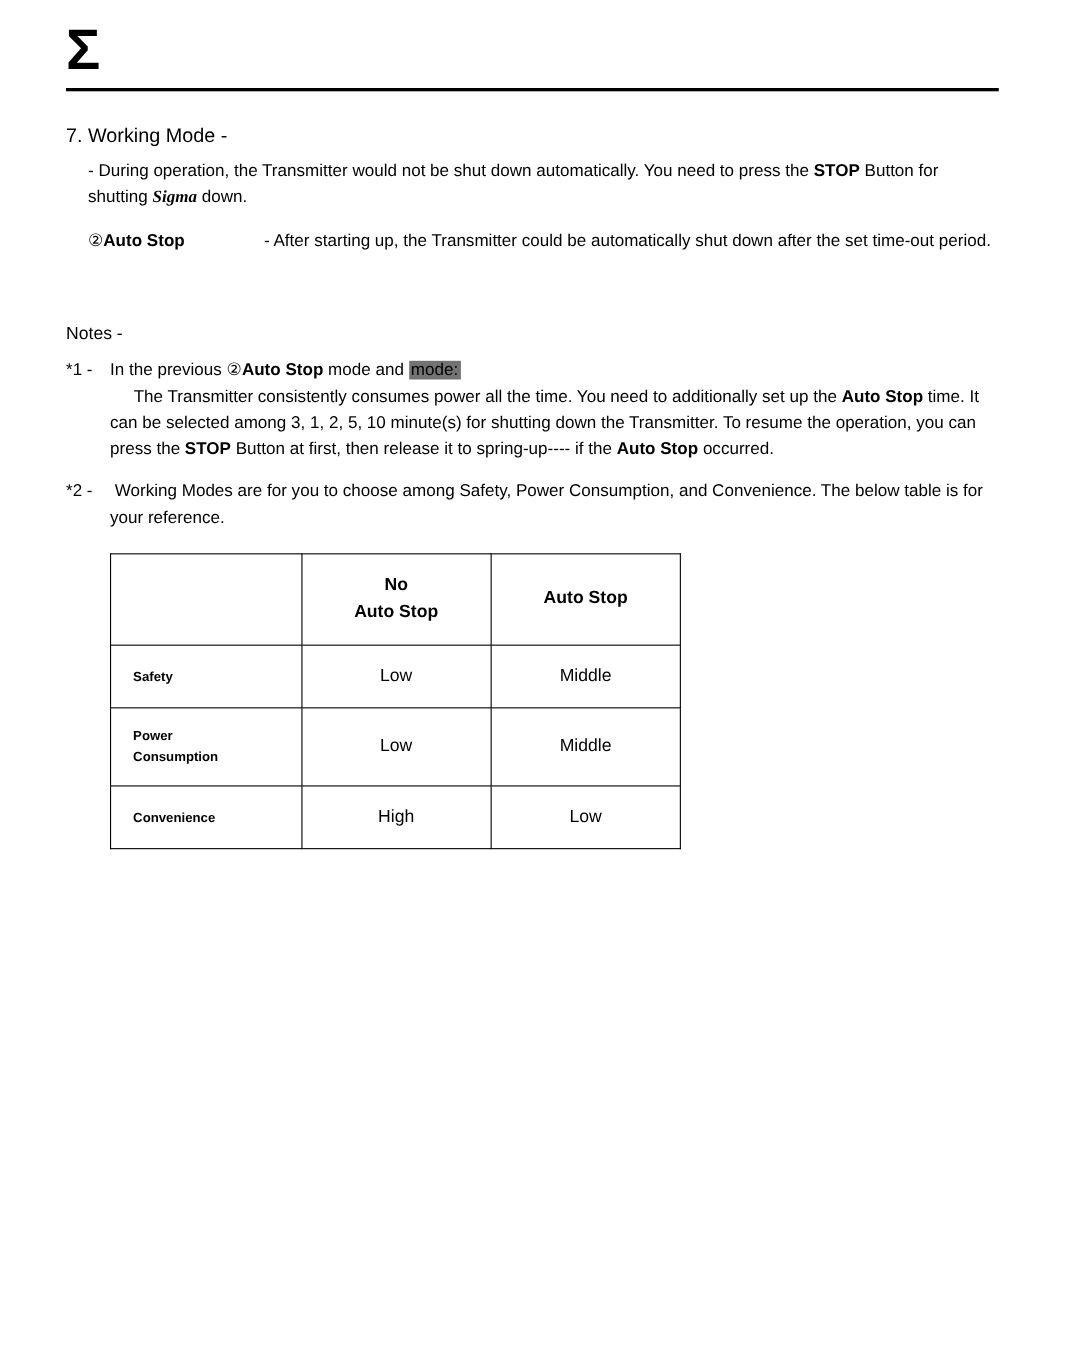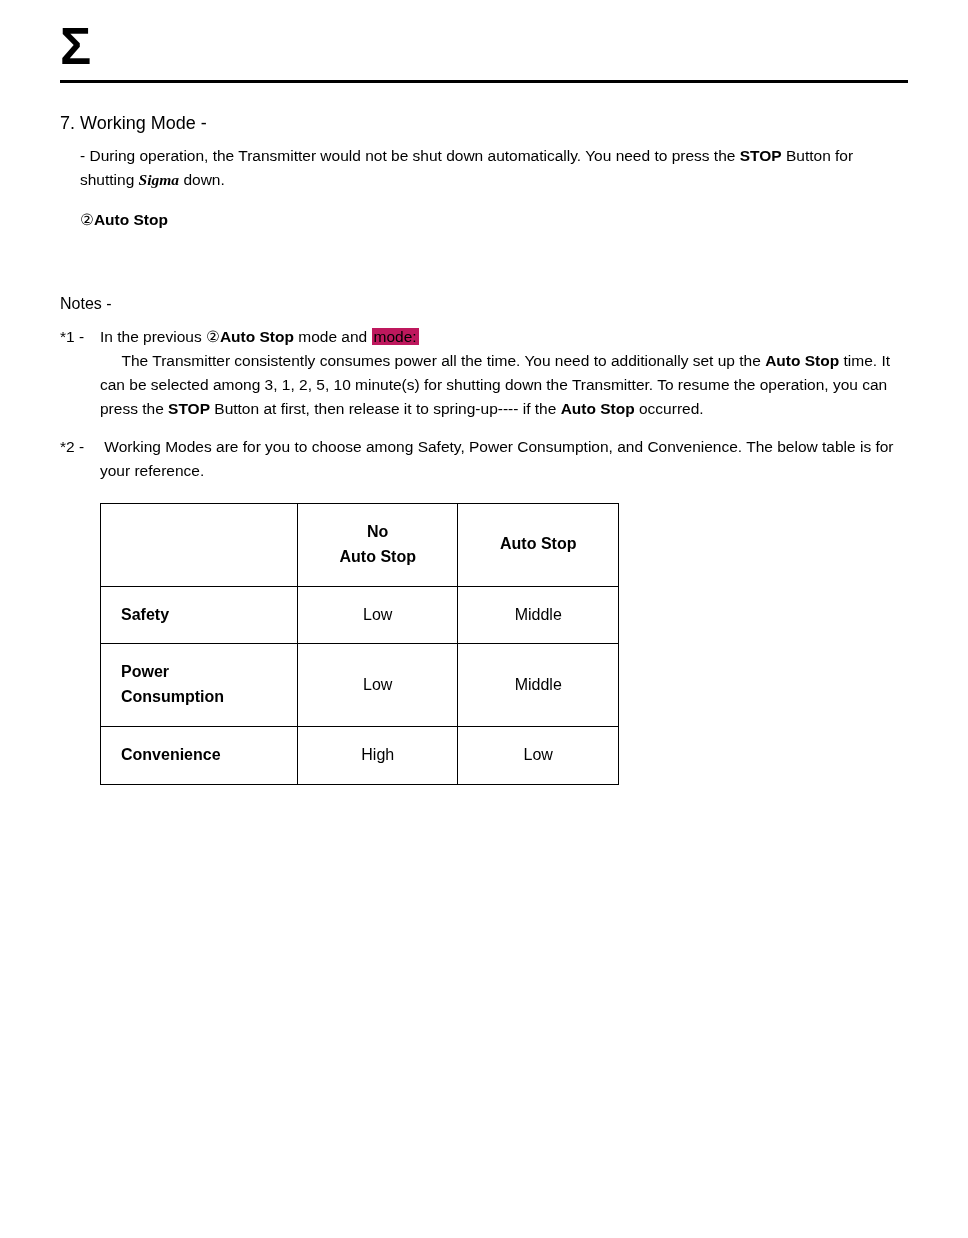--- a/index.html
+++ b/index.html
@@ -122,21 +122,21 @@
     .note-star {
       min-width: 40px;
       font-size: 15.5px;
     }
 
     .note-content {
       flex: 1;
     }
 
     .mode-highlight {
-      background-color: #be185d;
+      background-color: #737373;
       padding: 0 2px;
     }
 
     
     .reference-table {
       width: 519px;
       border-collapse: collapse;
       margin-top: 20px;
       margin-left: 40px;
       font-size: 16px;
@@ -145,21 +145,21 @@
     .reference-table td {
       border: 1.5px solid #000;
       padding: 16px 20px;
       text-align: center;
       vertical-align: middle;
     }
 
     .reference-table td.row-header {
       text-align: left;
       font-weight: bold;
-      font-size: 16px;
+      font-size: 12px;
     }
 
     .reference-table td.col-header {
       font-weight: bold;
       text-align: center;
       vertical-align: middle;
     }
 
     .reference-table .empty-cell {
       background: #fff;
@@ -190,20 +190,23 @@
 
       <div class="mode-item">
         <div class="mode-desc">
           - During operation, the Transmitter would not be shut down automatically. You need to press the <span class="bold-inline">STOP</span> Button for shutting <span class="bold-inline sigma-italic">Sigma</span> down.
         </div>
       </div>
 
       <div class="mode-item">
         <div class="mode-label">
           <span class="circled-num">②</span><span class="bold-label">Auto Stop</span>
+        </div>
+        <div class="mode-desc">
+          - After starting up, the Transmitter could be automatically shut down after the set time-out period.
         </div>
       </div>
     </div>
   </div>
 
   <div class="notes-section">
     <div class="notes-title">Notes -</div>
 
     <div class="note-item">
       <div class="note-star">*1 -</div>

